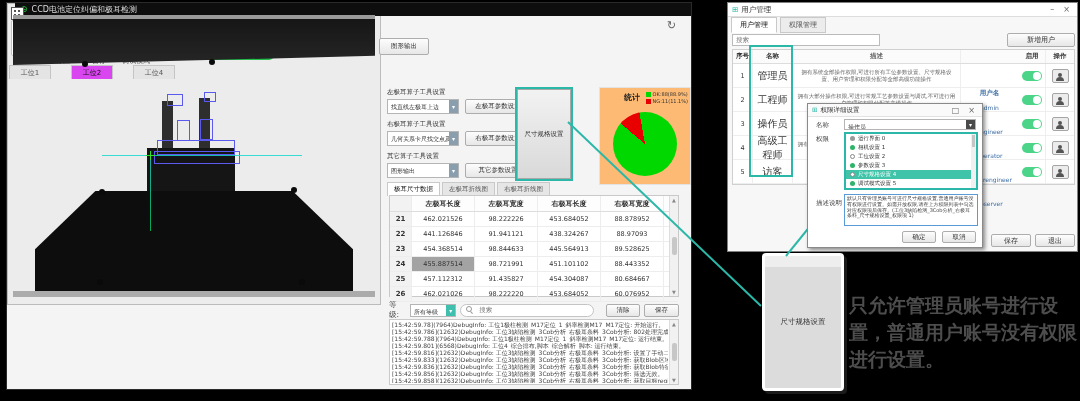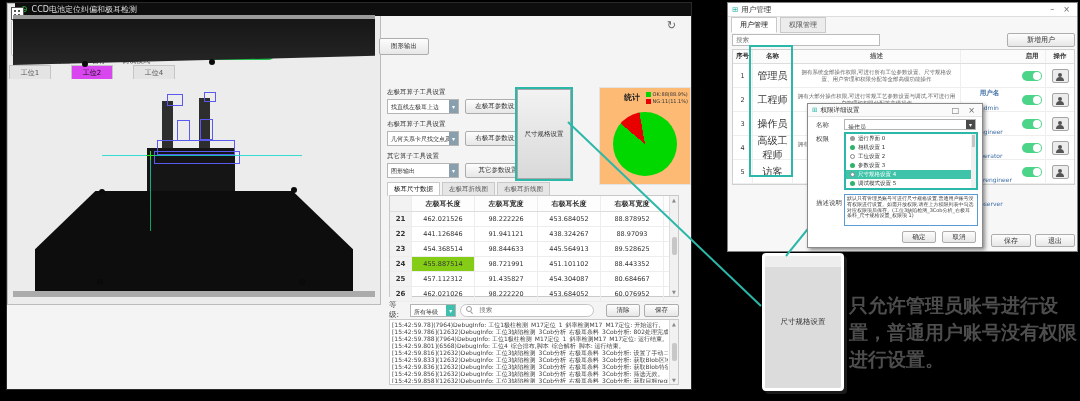--- a/index.html
+++ b/index.html
@@ -78,21 +78,21 @@
   .data-tab{height:13px;padding:0 6px;background:#e6e6e6;border:1px solid #c9c9c9;border-bottom:none;
             font-size:6.5px;display:flex;align-items:center;color:#555;}
   .data-tab.active{background:#fff;color:#111;}
   #meas-table{left:382px;top:192px;width:290px;height:102px;background:#fff;border:1px solid #c9c9c9;box-sizing:border-box;}
   .t-head{display:flex;height:15px;border-bottom:1px solid #ddd;background:#fdfdfd;}
   .t-head .cell{font-weight:bold;font-size:7px;}
   .t-row{display:flex;height:14px;border-bottom:1px solid #ededed;}
   .cell{display:flex;align-items:center;justify-content:center;font-size:6.5px;color:#333;box-sizing:border-box;border-right:1px solid #ededed;}
   .c-num{width:22px;background:#f2f2f2;font-weight:bold;font-size:7px;}
   .c-data{width:63px;text-align:right;}
-  .cell.hl{background:#84cc16;}
+  .cell.hl{background:#a3a3a3;}
   .vscroll{position:absolute;right:0;top:0;bottom:0;width:9px;background:#f1f1f1;border-left:1px solid #ddd;
            display:flex;flex-direction:column;align-items:center;justify-content:space-between;font-size:5px;color:#888;padding:1px 0;box-sizing:border-box;}
   .vthumb{width:5px;height:18px;background:#c7c7c7;border-radius:2px;}
 
   
   #log-bar{left:382px;top:300px;width:290px;height:14px;display:flex;align-items:center;gap:4px;}
   #log-level-dd{width:48px;height:13px;}
   #log-search{display:flex;align-items:center;gap:3px;width:138px;height:13px;border:1px solid #c4c4c4;border-radius:7px;background:#fff;padding:0 5px;box-sizing:border-box;}
   #log-search input{border:none;outline:none;width:100px;font-size:6.5px;background:transparent;font-family:inherit;}
   .icon-search{width:8px;height:9px;position:relative;display:inline-block;flex:0 0 8px;}

